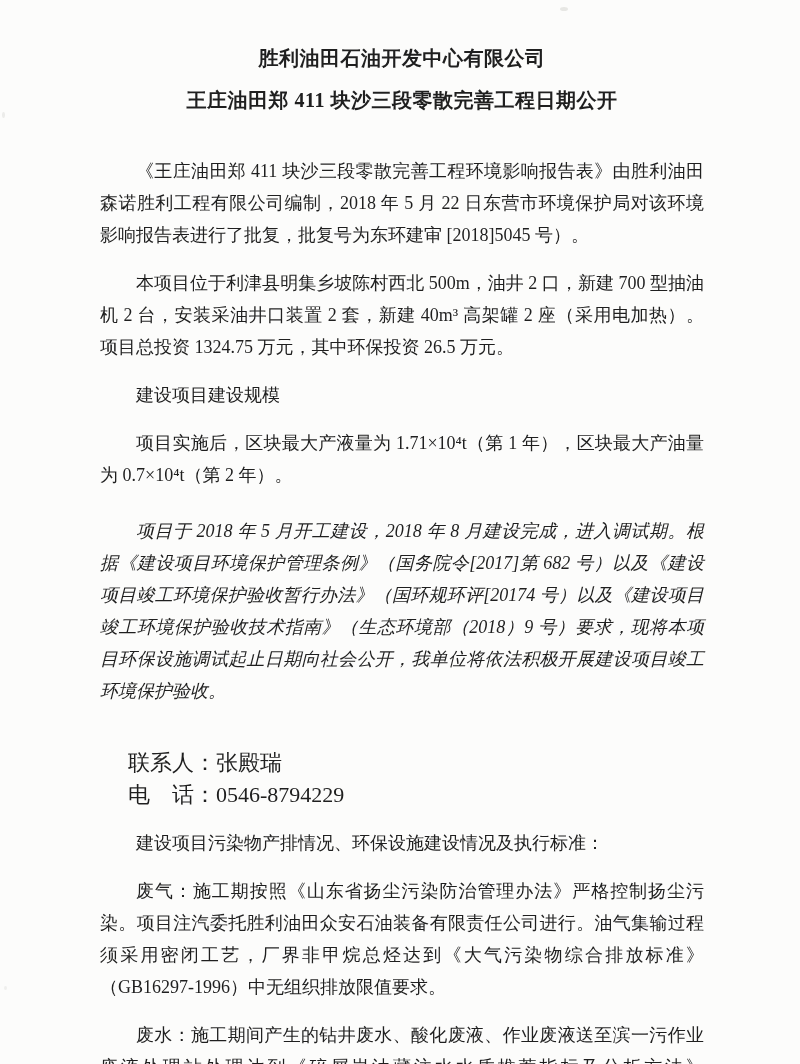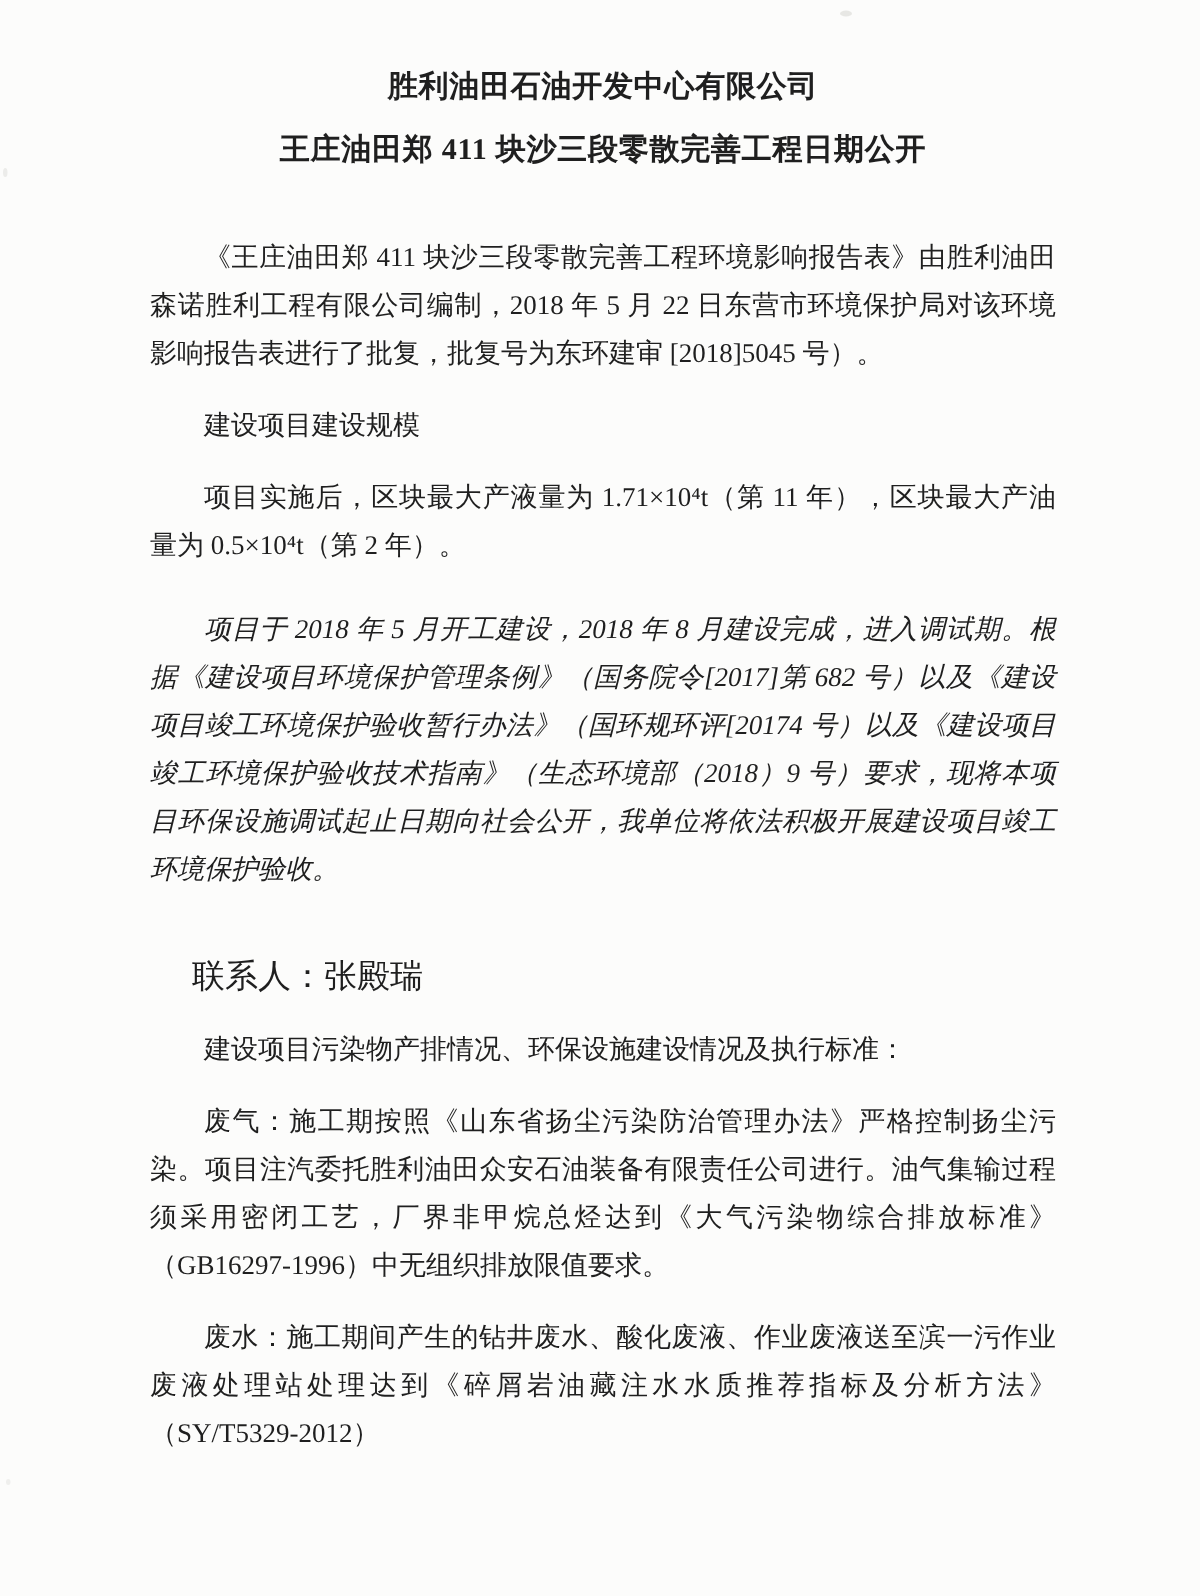--- a/index.html
+++ b/index.html
@@ -65,31 +65,35 @@
   <div class="speck speck-a"></div>
   <div class="speck speck-b"></div>
   <div class="speck speck-c"></div>
 
   <h1 class="title title-1">胜利油田石油开发中心有限公司</h1>
 
   <h1 class="title title-2">王庄油田郑 411 块沙三段零散完善工程日期公开</h1>
 
   <p class="para first-para">《王庄油田郑 411 块沙三段零散完善工程环境影响报告表》由胜利油田森诺胜利工程有限公司编制，2018 年 5 月 22 日东营市环境保护局对该环境影响报告表进行了批复，批复号为东环建审 [2018]5045 号）。</p>
 
+  <p class="para">本项目位于利津县明集乡坡陈村西北 500m，油井 2 口，新建 700 型抽油机 2 台，安装采油井口装置 2 套，新建 40m³ 高架罐 2 座（采用电加热）。项目总投资 1324.75 万元，其中环保投资 26.5 万元。</p>
 
   <p class="para bold">建设项目建设规模</p>
 
-  <p class="para">项目实施后，区块最大产液量为 1.71×10⁴t（第 11 年），区块最大产油量为 0.5×10⁴t（第 2 年）。</p>
+  <p class="para">项目实施后，区块最大产液量为 1.71×10⁴t（第 1 年），区块最大产油量为 0.7×10⁴t（第 2 年）。</p>
 
   <p class="para gap-before">项目于 2018 年 5 月开工建设，2018 年 8 月建设完成，进入调试期。根据《建设项目环境保护管理条例》（国务院令[2017]第 682 号）以及《建设项目竣工环境保护验收暂行办法》（国环规环评[20174 号）以及《建设项目竣工环境保护验收技术指南》（生态环境部（2018）9 号）要求，现将本项目环保设施调试起止日期向社会公开，我单位将依法积极开展建设项目竣工环境保护验收。</p>
 
   <p class="contact-line biggap-before">
     <span>联系人：</span><span>张殿瑞</span>
   </p>
 
+  <p class="contact-line">
+    <span>电　话：</span><span>0546-8794229</span>
+  </p>
 
   <p class="para bold">建设项目污染物产排情况、环保设施建设情况及执行标准：</p>
 
   <p class="para">
     <span class="bold">废气：</span><span>施工期按照《山东省扬尘污染防治管理办法》严格控制扬尘污染。项目注汽委托胜利油田众安石油装备有限责任公司进行。油气集输过程须采用密闭工艺，厂界非甲烷总烃达到《大气污染物综合排放标准》（GB16297-1996）中无组织排放限值要求。</span>
   </p>
 
   <p class="para">
     <span class="bold">废水：</span><span>施工期间产生的钻井废水、酸化废液、作业废液送至滨一污作业废液处理站处理达到《碎屑岩油藏注水水质推荐指标及分析方法》（SY/T5329-2012）</span>
   </p>

